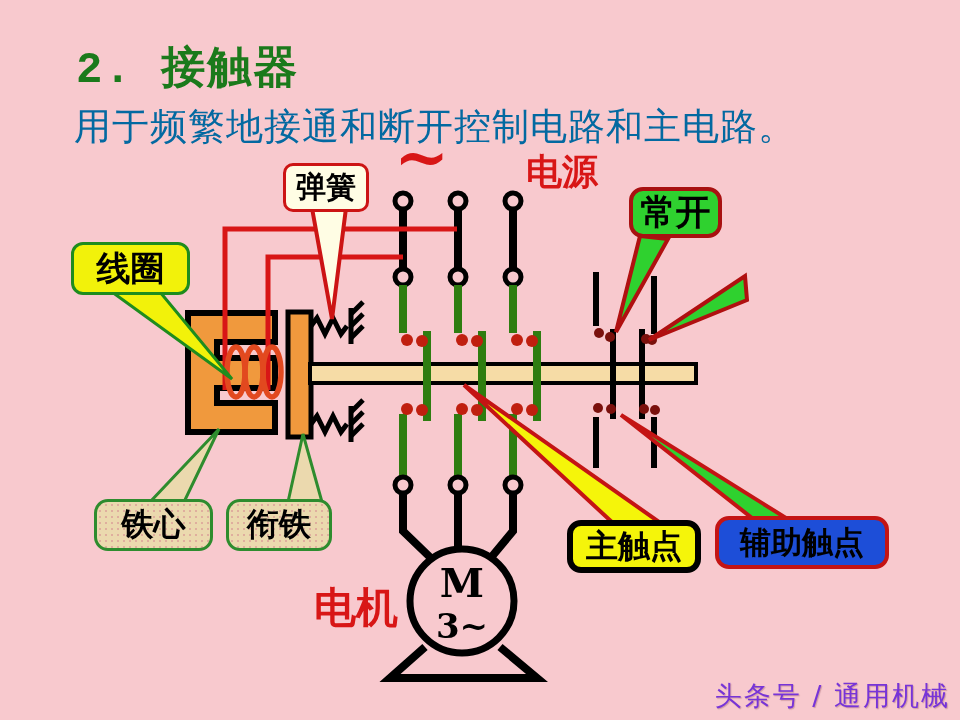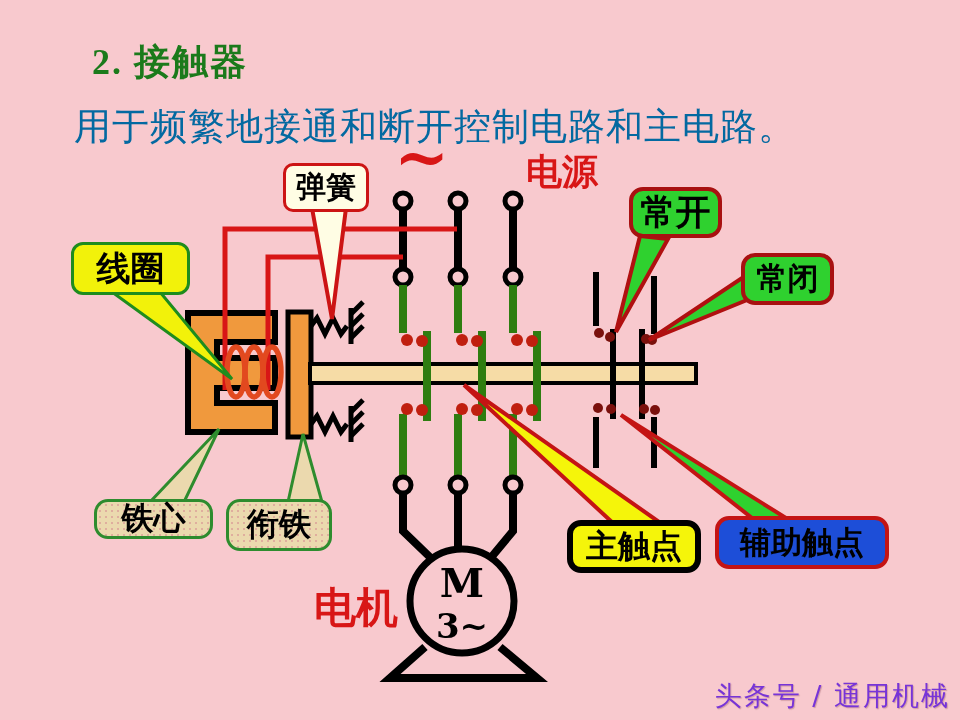--- a/index.html
+++ b/index.html
@@ -1,38 +1,38 @@
 <!DOCTYPE html>
 <html><head>
 <meta charset="utf-8">
 <style>
   html,body{margin:0;padding:0;}
   .slide{position:relative;width:960px;height:720px;background:#F8C9CE;overflow:hidden;
          font-family:"DejaVu Sans",sans-serif;}
   .abs{position:absolute;}
-  .title{left:92px;top:38px;font-family:Liberation Serif, serif;
-         font-size:36px;font-weight:bold;color:#1B7A1B;letter-spacing:2px;}
+  .title{left:76px;top:38px;font-family:Liberation Mono, monospace;
+         font-size:44px;font-weight:bold;color:#1B7A1B;letter-spacing:2px;}
   .subtitle{left:74px;top:102px;font-family:"DejaVu Serif","Liberation Serif",serif;
          font-size:37px;font-weight:normal;color:#0369a1;letter-spacing:1px;white-space:nowrap;}
   .redtext{font-family:"DejaVu Serif","Liberation Serif",serif;font-weight:bold;color:#D81616;}
   .ac{left:394px;top:128px;font-size:66px;line-height:0.9;}
   .power{left:526px;top:148px;font-size:36px;}
   .motorlbl{left:314px;top:580px;font-size:42px;text-align:right;}
   .bubble{position:absolute;display:flex;align-items:center;justify-content:center;
           font-weight:bold;color:#000;z-index:3;box-sizing:border-box;
           font-family:"DejaVu Serif","Liberation Serif",serif;}
   .b-spring{left:283px;top:163px;width:86px;height:49px;background:#FFFDE4;
           border:3px solid #CC1414;border-radius:10px;font-size:30px;}
   .b-coil{left:71px;top:242px;width:119px;height:53px;background:#F2F20A;
           border:3px solid #1E8C1E;border-radius:12px;font-size:34px;}
   .b-no{left:629px;top:187px;width:93px;height:51px;background:#2FD12F;
           border:4px solid #A81111;border-radius:14px;font-size:35px;}
   .b-nc{left:741px;top:253px;width:93px;height:52px;background:#2FD12F;
           border:4px solid #A81111;border-radius:14px;font-size:31px;}
-  .b-core{left:94px;top:499px;width:119px;height:40px;background:#EBD9AE;
+  .b-core{left:94px;top:499px;width:119px;height:52px;background:#EBD9AE;
           border:3px solid #2E8C2E;border-radius:14px;font-size:32px;
           background-image:radial-gradient(#dfae9e 1px, transparent 1.4px);background-size:6px 6px;}
   .b-arm{left:226px;top:499px;width:106px;height:52px;background:#EBD9AE;
           border:3px solid #2E8C2E;border-radius:14px;font-size:32px;
           background-image:radial-gradient(#dfae9e 1px, transparent 1.4px);background-size:6px 6px;}
   .b-main{left:567px;top:520px;width:134px;height:53px;background:#F5F50A;
           border:6px solid #000000;border-radius:14px;font-size:32px;}
   .b-aux{left:715px;top:516px;width:174px;height:53px;background:#1d4ed8;
           border:4px solid #C41414;border-radius:14px;font-size:31px;}
   .watermark{right:10px;bottom:6px;font-size:27px;color:#6d28d9;opacity:0.92;
@@ -173,23 +173,20 @@
 
   <div class="bubble b-spring">
     <span>弹簧</span>
   </div>
   <div class="bubble b-coil">
     <span>线圈</span>
   </div>
   <div class="bubble b-no">
     <span>常开</span>
   </div>
-  <div class="bubble b-nc">
-    <span>常闭</span>
-  </div>
   <div class="bubble b-core">
     <span>铁心</span>
   </div>
   <div class="bubble b-arm">
     <span>衔铁</span>
   </div>
   <div class="bubble b-main">
     <span>主触点</span>
   </div>
   <div class="bubble b-aux">

